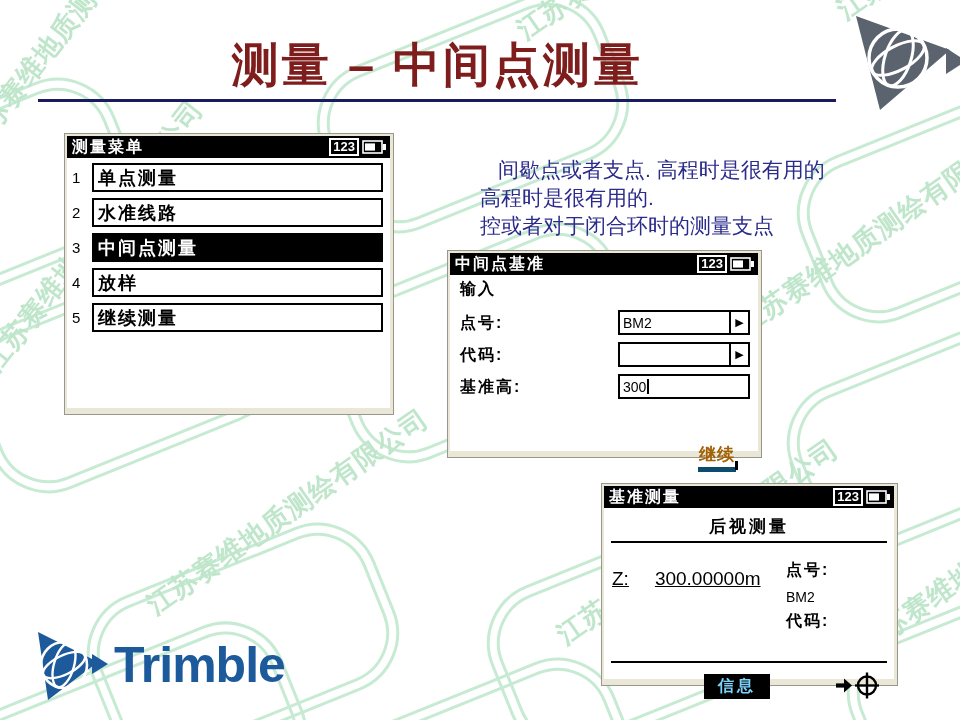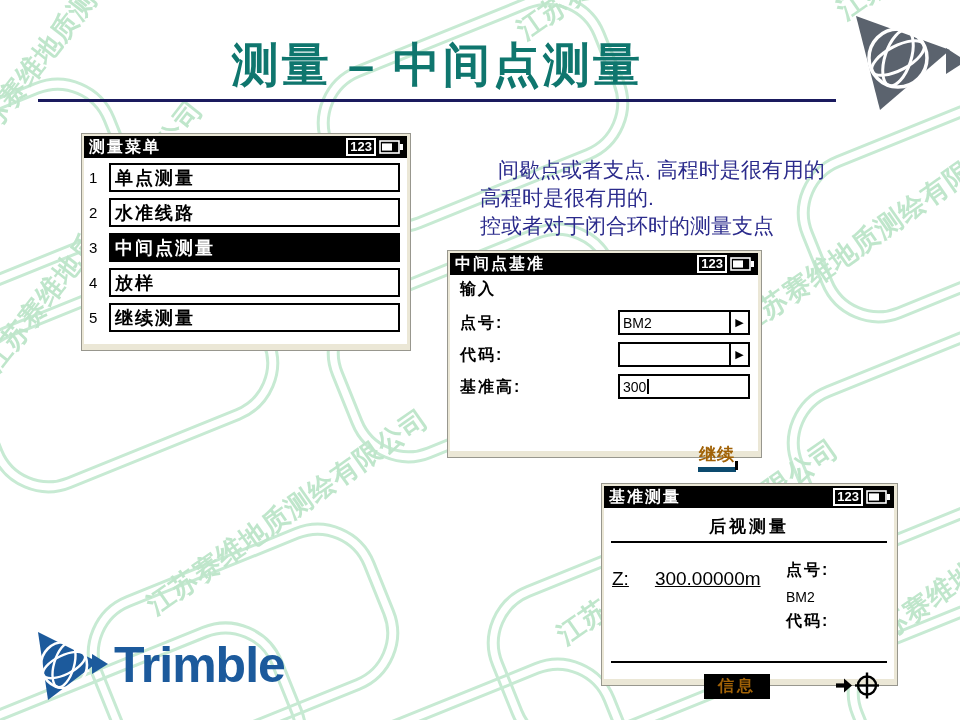--- a/index.html
+++ b/index.html
@@ -12,21 +12,21 @@
   .wm-rect{position:absolute;width:300px;height:170px;border:3px solid #c7ead3;border-radius:62px;transform:rotate(-22deg);}
   .wm-rect::before{content:"";position:absolute;inset:7px;border:3px solid #c7ead3;border-radius:52px;}
   .wm-text{position:absolute;color:#bfe6cb;font-size:27px;font-weight:bold;white-space:nowrap;transform:rotate(-35deg);transform-origin:left center;letter-spacing:1px;}
   .wm-text.steep{transform:rotate(-52deg);}
   
   .corner-glyph{position:absolute;top:4px;right:-10px;z-index:1;}
   
   .content{position:absolute;inset:0;z-index:3;}
   .slide-title{
     position:absolute;left:0;top:34px;width:875px;text-align:center;
-    font-size:47px;font-weight:bold;color:#0f766e;letter-spacing:3px;white-space:nowrap;
+    font-size:47px;font-weight:bold;color:#7f1d1d;letter-spacing:3px;white-space:nowrap;
   }
   .title-rule{position:absolute;left:38px;top:99px;width:798px;height:3px;background:#1a1a5e;}
   .desc{position:absolute;left:480px;top:156px;width:395px;color:#2b2b8c;font-size:21px;line-height:28px;}
   .desc .l1{text-indent:18px;}
   
   .device{position:absolute;background:#ebe7d6;border:1px solid #98978e;padding:2px 3px 6px 2px;box-sizing:border-box;}
   .scr{background:#ffffff;width:100%;height:100%;position:relative;box-sizing:border-box;}
   .tbar{background:#000;color:#fff;height:22px;display:flex;align-items:center;justify-content:space-between;padding:0 3px 0 5px;}
   .tbar .ttl{font-size:16px;font-weight:bold;letter-spacing:2px;}
   .status{display:flex;align-items:center;gap:3px;}
@@ -48,21 +48,21 @@
   .softkey-underline::after{content:"";position:absolute;right:-2px;bottom:-3px;width:3px;height:9px;background:#000;}
   
   .res-area{position:relative;height:calc(100% - 22px);color:#000;}
   .res-head{position:absolute;left:0;right:0;top:7px;text-align:center;font-size:17px;font-weight:bold;letter-spacing:3px;}
   .hline{position:absolute;left:7px;right:7px;height:2px;background:#000;}
   .zrow{position:absolute;left:8px;top:60px;font-size:19px;text-decoration:underline;}
   .zrow .zl{margin-right:26px;}
   .rcol{position:absolute;left:182px;top:52px;}
   .rcol .rl{font-size:16px;font-weight:bold;letter-spacing:2px;}
   .rcol .rv{font-size:14px;margin:8px 0 6px 0;}
-  .softkey-black{position:absolute;left:100px;top:166px;background:#000;color:#a16207;font-size:16px;font-weight:bold;padding:2px 14px;letter-spacing:3px;}
+  .softkey-black{position:absolute;left:100px;top:166px;background:#000;color:#7dd3fc;font-size:16px;font-weight:bold;padding:2px 14px;letter-spacing:3px;}
   .target-wrap{position:absolute;right:14px;top:164px;}
   
   .logo{position:absolute;left:30px;top:626px;display:flex;align-items:center;}
   .logo .word{font-size:50px;font-weight:bold;color:#1c5a9c;letter-spacing:-1px;margin-left:4px;}
 </style>
 </head>
 <body>
 
 <div class="corner-glyph">
   <svg width="124" height="114" viewBox="0 0 124 114">
@@ -100,21 +100,21 @@
 
   <div class="slide-title">测量 – 中间点测量</div>
   <div class="title-rule"></div>
 
   <div class="desc">
     <div class="l1">间歇点或者支点. 高程时是很有用的</div>
     <div>高程时是很有用的.</div>
     <div>控或者对于闭合环时的测量支点</div>
   </div>
 
-  <div class="device" style="left:81px;top:133px;width:330px;height:218px;">
+  <div class="device" style="left:64px;top:133px;width:330px;height:282px;">
     <div class="scr">
       <div class="tbar">
         <span class="ttl">测量菜单</span>
         <span class="status">
           <span class="s123">123</span>
           <svg width="25" height="14" viewBox="0 0 25 14">
             <rect x="1" y="1" width="19" height="12" fill="none" stroke="#fff" stroke-width="1.6"></rect>
             <rect x="3" y="3.4" width="10" height="7.2" fill="#fff"></rect>
             <rect x="20.8" y="4" width="3.2" height="6" fill="#fff"></rect>
           </svg>

